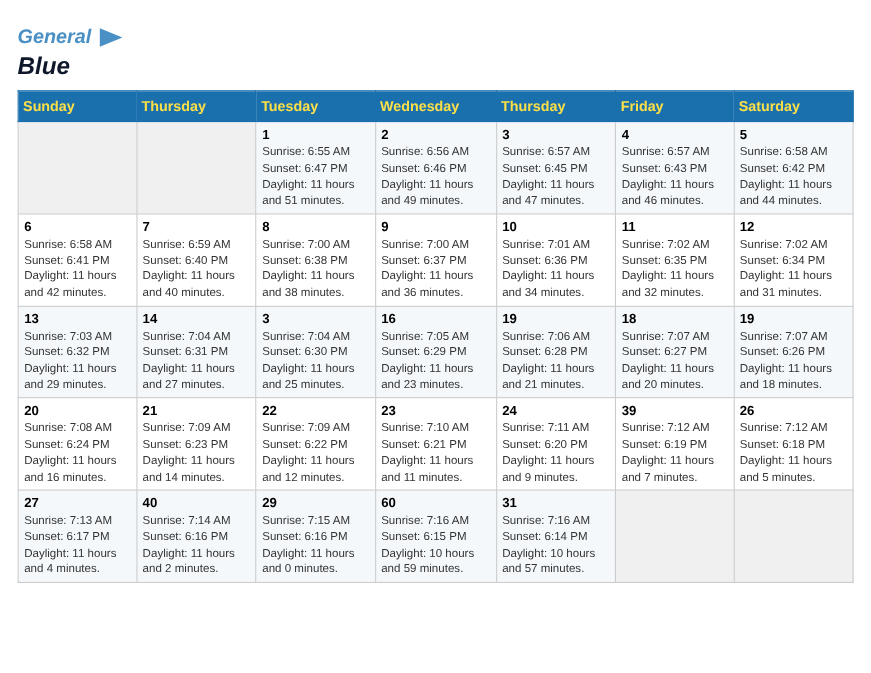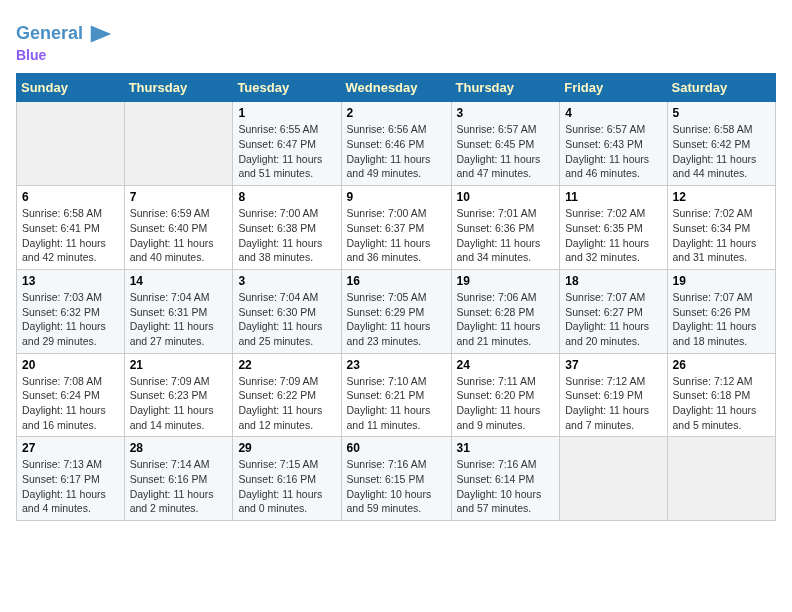--- a/index.html
+++ b/index.html
@@ -13,20 +13,21 @@
     .header {
       display: flex;
       justify-content: space-between;
       align-items: flex-start;
       margin-bottom: 10px;
     }
     .logo {
       display: flex;
       align-items: center;
       margin-top: 4px;
+      font-style: italic;
     }
     .logo-text {
       font-size: 18px;
       font-weight: bold;
       color: #333;
       line-height: 1.1;
     }
     .logo-text span {
       color: #4a90c4;
     }
@@ -47,21 +48,21 @@
       font-size: 15px;
       color: #555;
     }
     table {
       width: 100%;
       border-collapse: collapse;
       font-size: 11px;
     }
     thead tr th {
       background-color: #1a6fad;
-      color: #fef9c3;
+      color: #fde047;
       padding: 6px 4px;
       text-align: left;
       font-size: 13px;
       font-weight: bold;
       border: 1px solid #1a6fad;
     }
     tbody tr td {
       border: 1px solid #ccc;
       vertical-align: top;
       padding: 4px 5px;
@@ -98,21 +99,21 @@
     <div>
       <div style="display:flex;align-items:center;">
         <div class="logo-text">
           <span>General</span>
         </div>
 
         <svg class="logo-icon" viewBox="0 0 30 30">
           <polygon points="4,6 26,15 4,24" fill="#4a90c4"></polygon>
         </svg>
       </div>
-      <div class="logo-text" style="color:#8b5cf6;font-size:14px;">Blue</div>
+      <div class="logo-text" style="color:#0f172a;font-size:22px;">Blue</div>
     </div>
   </div>
   <div class="title-block">
     <div class="month-title"></div>
     <div class="subtitle"></div>
   </div>
 </div>
 
 <table>
   <thead>
@@ -226,35 +227,35 @@
         </td>
         <td>
           <span class="day-num">23</span>
           <div class="day-info">Sunrise: 7:10 AM<br>Sunset: 6:21 PM<br>Daylight: 11 hours and 11 minutes.</div>
         </td>
         <td>
           <span class="day-num">24</span>
           <div class="day-info">Sunrise: 7:11 AM<br>Sunset: 6:20 PM<br>Daylight: 11 hours and 9 minutes.</div>
         </td>
         <td>
-          <span class="day-num">37</span>
+          <span class="day-num">39</span>
           <div class="day-info">Sunrise: 7:12 AM<br>Sunset: 6:19 PM<br>Daylight: 11 hours and 7 minutes.</div>
         </td>
         <td>
           <span class="day-num">26</span>
           <div class="day-info">Sunrise: 7:12 AM<br>Sunset: 6:18 PM<br>Daylight: 11 hours and 5 minutes.</div>
         </td>
       </tr>
       <tr>
         <td>
           <span class="day-num">27</span>
           <div class="day-info">Sunrise: 7:13 AM<br>Sunset: 6:17 PM<br>Daylight: 11 hours and 4 minutes.</div>
         </td>
         <td>
-          <span class="day-num">28</span>
+          <span class="day-num">40</span>
           <div class="day-info">Sunrise: 7:14 AM<br>Sunset: 6:16 PM<br>Daylight: 11 hours and 2 minutes.</div>
         </td>
         <td>
           <span class="day-num">29</span>
           <div class="day-info">Sunrise: 7:15 AM<br>Sunset: 6:16 PM<br>Daylight: 11 hours and 0 minutes.</div>
         </td>
         <td>
           <span class="day-num">60</span>
           <div class="day-info">Sunrise: 7:16 AM<br>Sunset: 6:15 PM<br>Daylight: 10 hours and 59 minutes.</div>
         </td>

